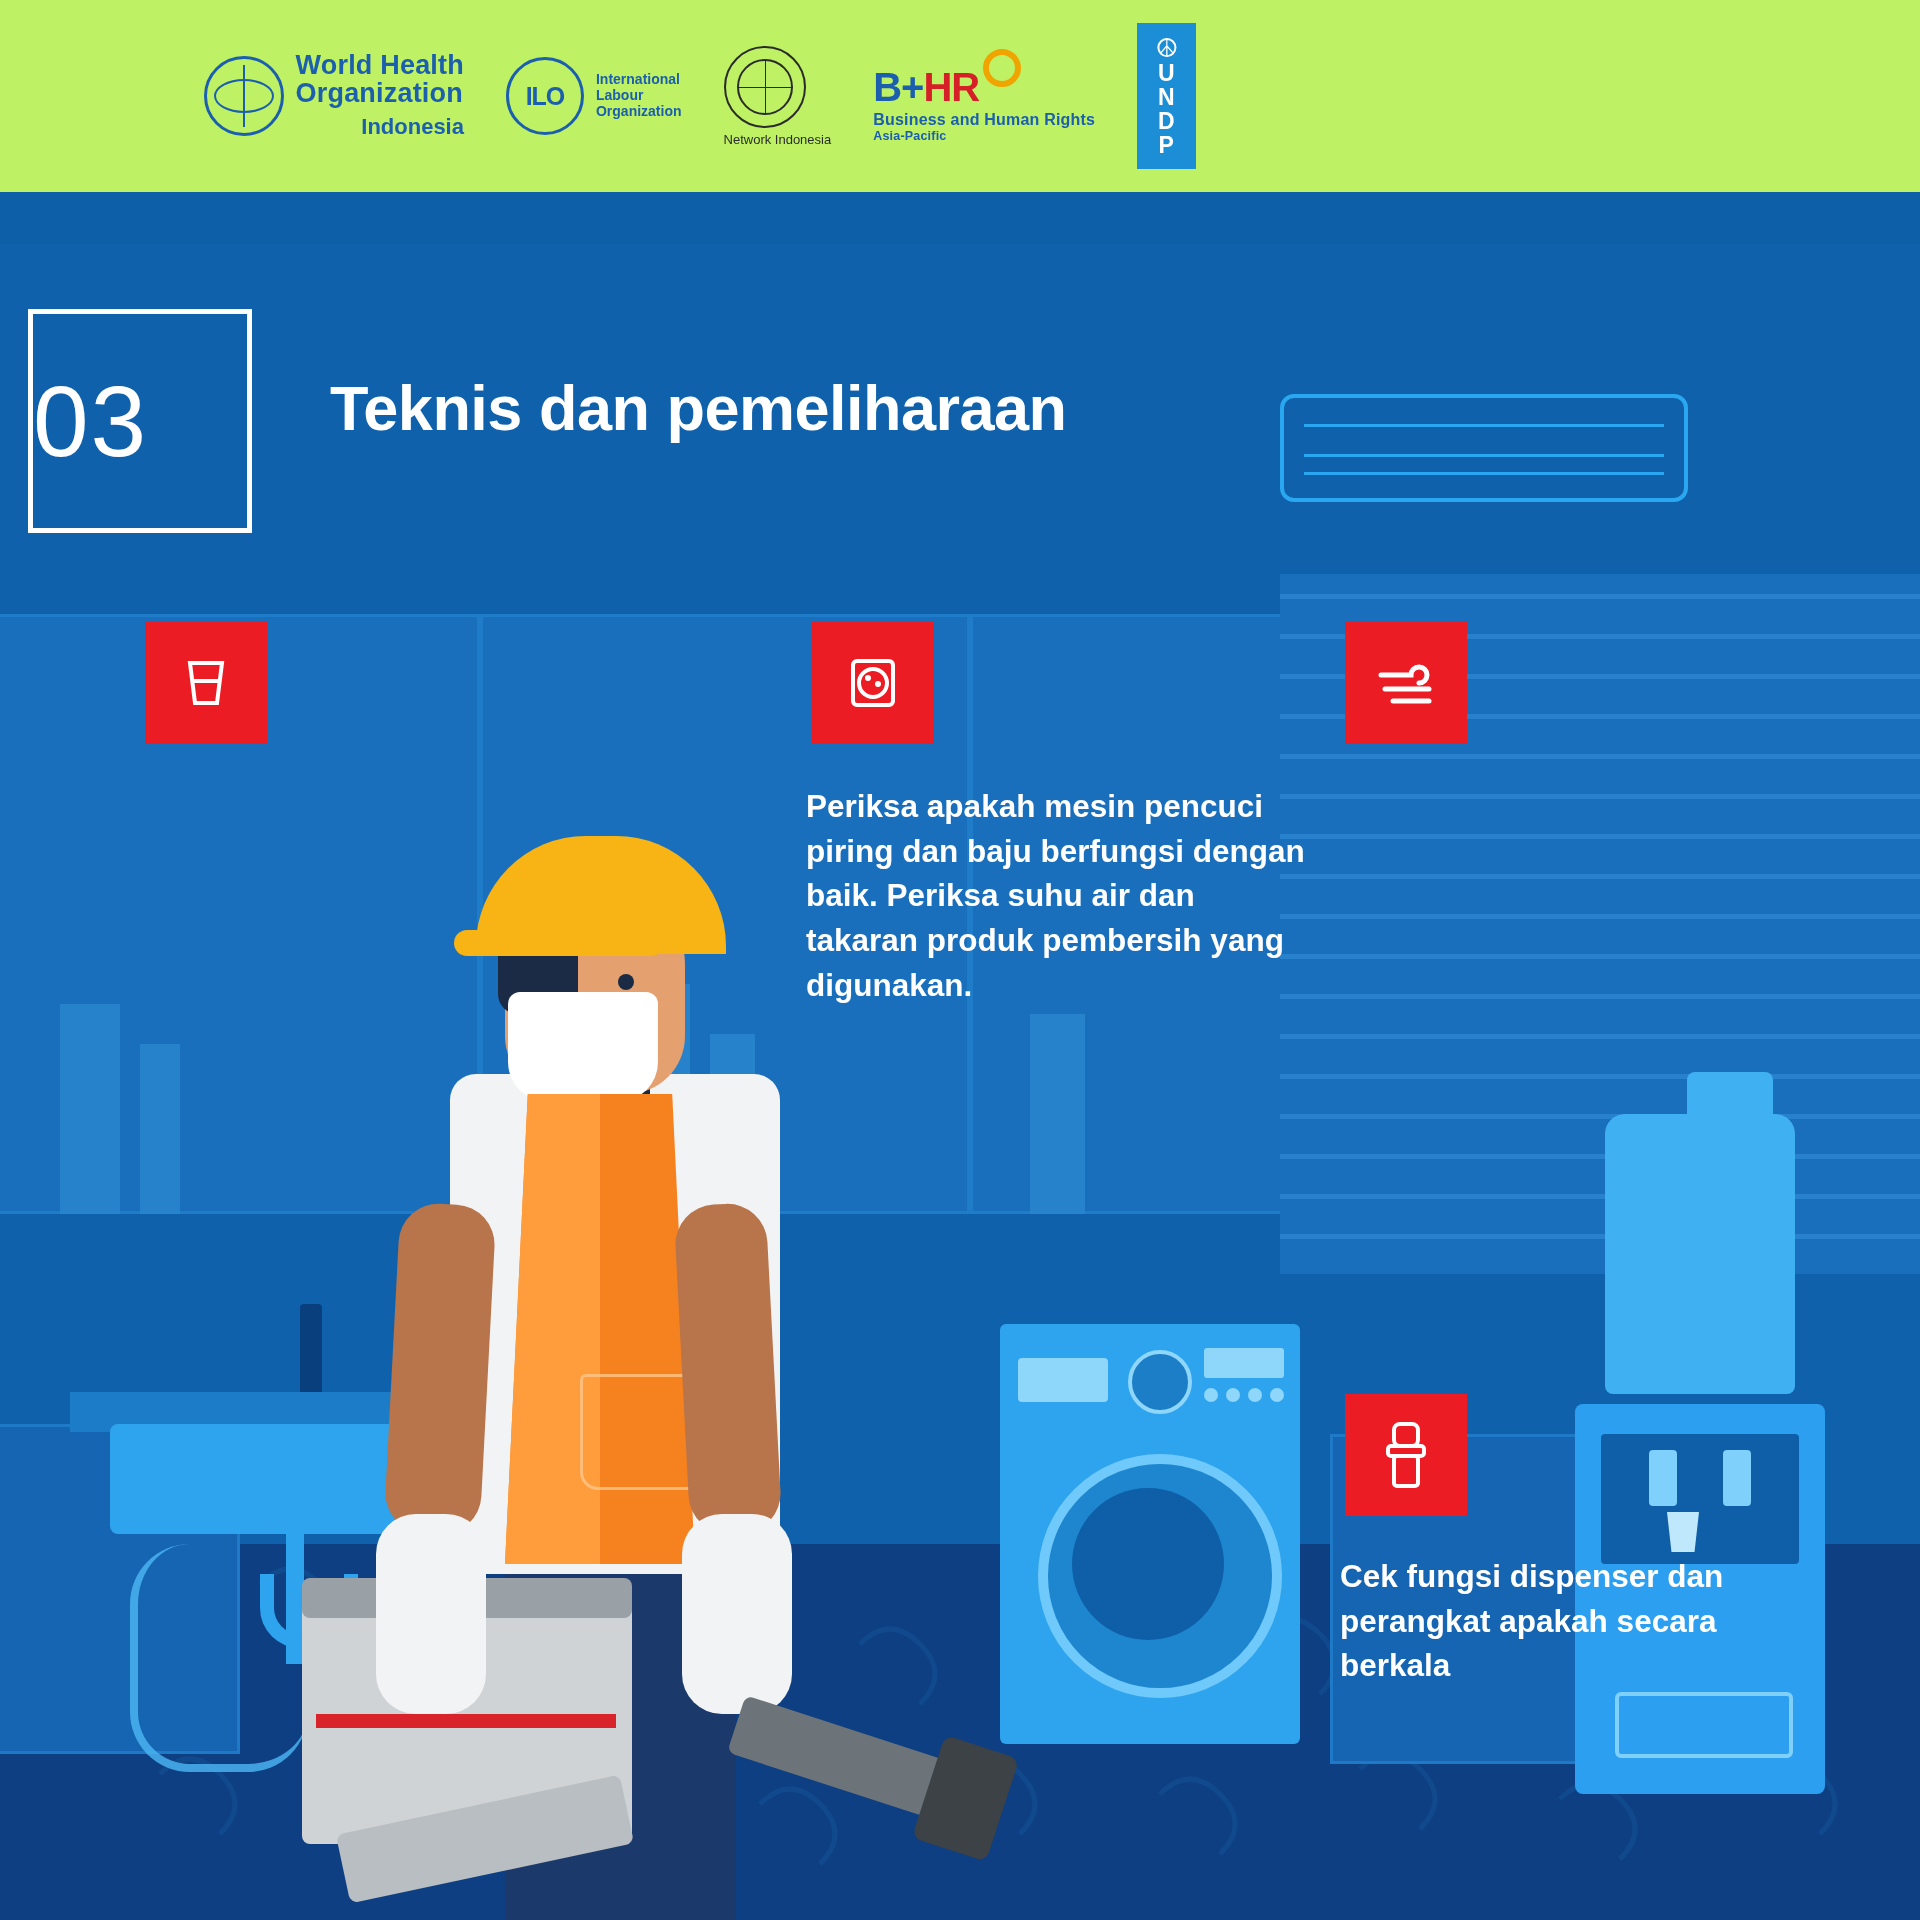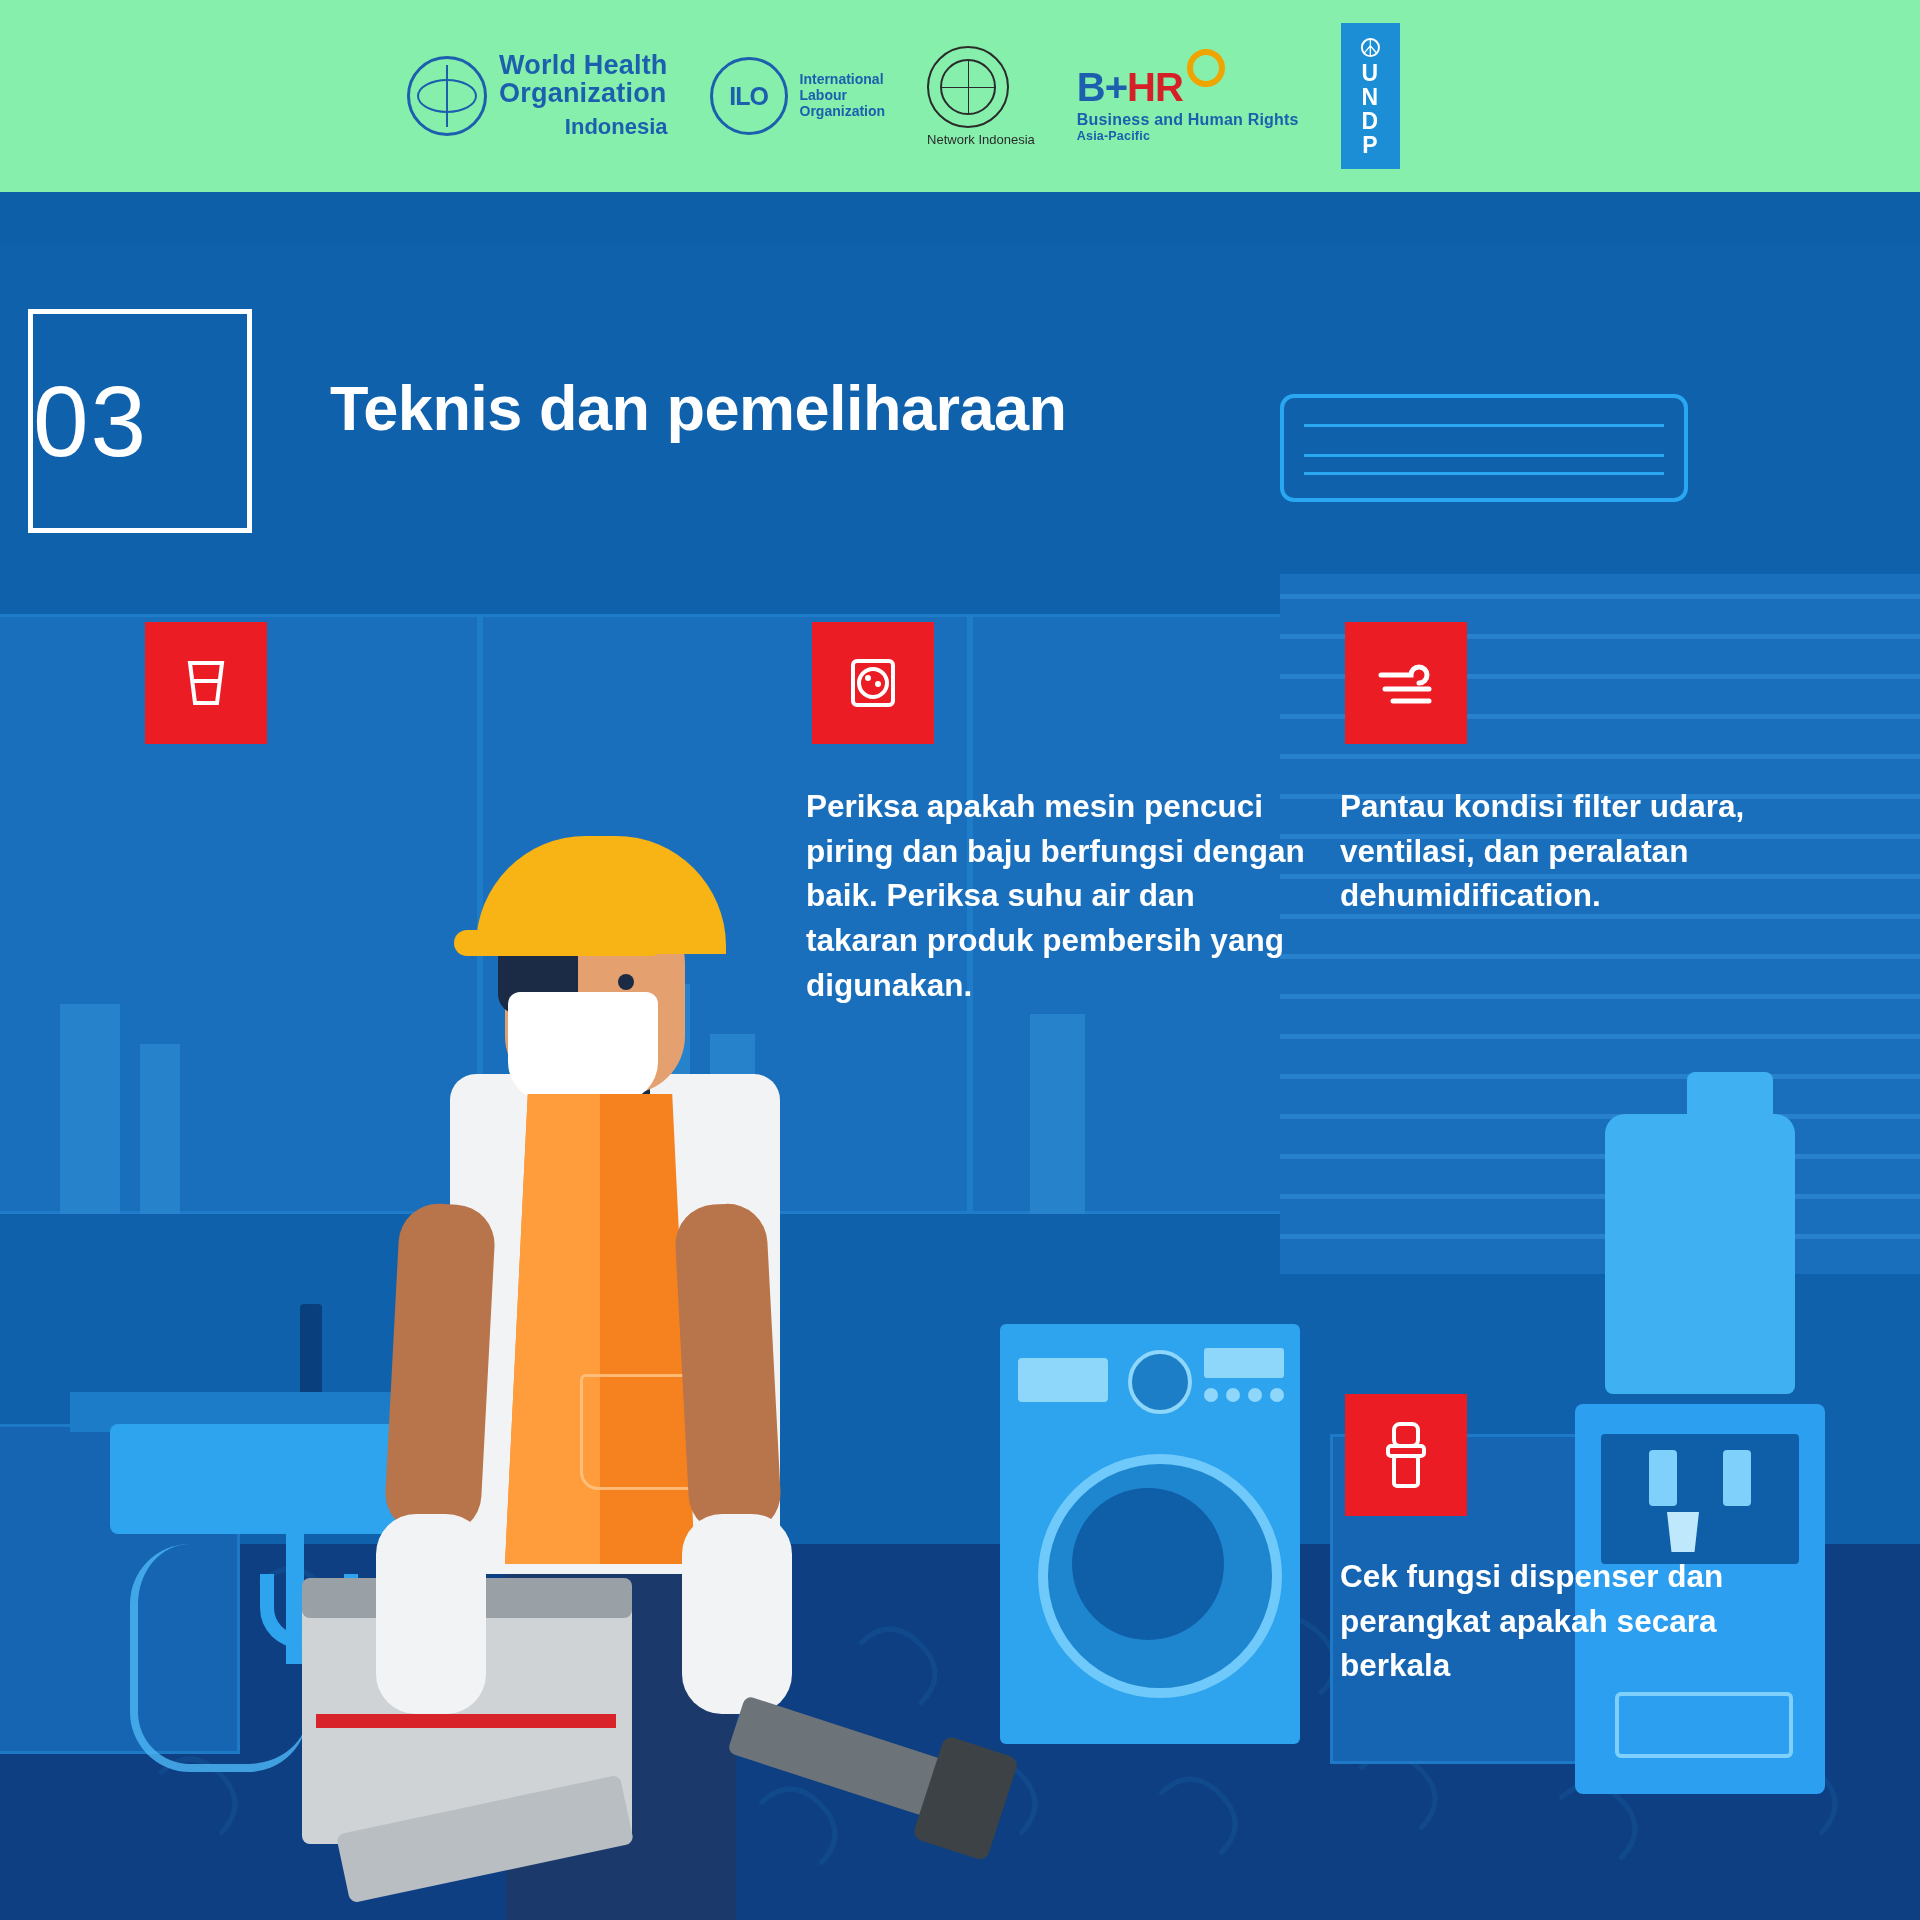--- a/index.html
+++ b/index.html
@@ -6,22 +6,22 @@
   body{
     width:1920px;height:1920px;overflow:hidden;
     font-family:"Liberation Sans", sans-serif;
     background:#0d5fa8;
   }
   .page{position:relative;width:1920px;height:1920px;}
 
   
   .logobar{
     position:absolute;left:0;top:0;width:1920px;height:192px;
-    background:#86efac;
-    display:flex;align-items:center;justify-content:flex-end;
+    background:#bef264;
+    display:flex;align-items:center;justify-content:center;
     padding-right:520px;box-sizing:border-box;
   }
   .logos{display:flex;align-items:center;gap:42px;}
   .logo{display:flex;align-items:center;gap:12px;}
 
   
   .who-mark{width:74px;height:74px;border-radius:50%;border:3px solid #1b5fae;position:relative;flex:0 0 auto;}
   .who-mark:before{content:"";position:absolute;left:50%;top:6px;width:2px;height:62px;background:#1b5fae;transform:translateX(-50%);}
   .who-mark:after{content:"";position:absolute;left:50%;top:50%;width:56px;height:30px;border:2px solid #1b5fae;border-radius:50%;transform:translate(-50%,-50%);}
   .who-txt{line-height:1.02;}
@@ -360,21 +360,20 @@
     </div>
     <div class="txt" style="left:806px;top:540px;width:500px;">Periksa apakah mesin pencuci piring dan baju berfungsi dengan baik. Periksa suhu air dan takaran produk pembersih yang digunakan.</div>
 
     <div class="badge" style="left:1345px;top:378px;">
       <svg width="70" height="64" viewBox="0 0 70 64" fill="none" stroke="#ffffff" stroke-width="5" stroke-linecap="round">
         <path d="M10 24 h30 a8 8 0 1 1 8 8"></path>
         <path d="M14 38 h44"></path>
         <path d="M22 50 h36"></path>
       </svg>
     </div>
-    <div class="txt" style="left:1340px;top:540px;width:470px;">Pantau kondisi filter udara, ventilasi, dan peralatan dehumidification.</div>
 
     <div class="badge" style="left:1345px;top:1150px;">
       <svg width="52" height="70" viewBox="0 0 52 70" fill="none" stroke="#ffffff" stroke-width="4">
         <rect x="14" y="4" width="24" height="22" rx="6"></rect>
         <rect x="8" y="26" width="36" height="10" rx="3"></rect>
         <rect x="14" y="36" width="24" height="30" rx="3"></rect>
       </svg>
     </div>
     <div class="txt" style="left:1340px;top:1310px;width:430px;">Cek fungsi dispenser dan perangkat apakah secara berkala</div>
 

